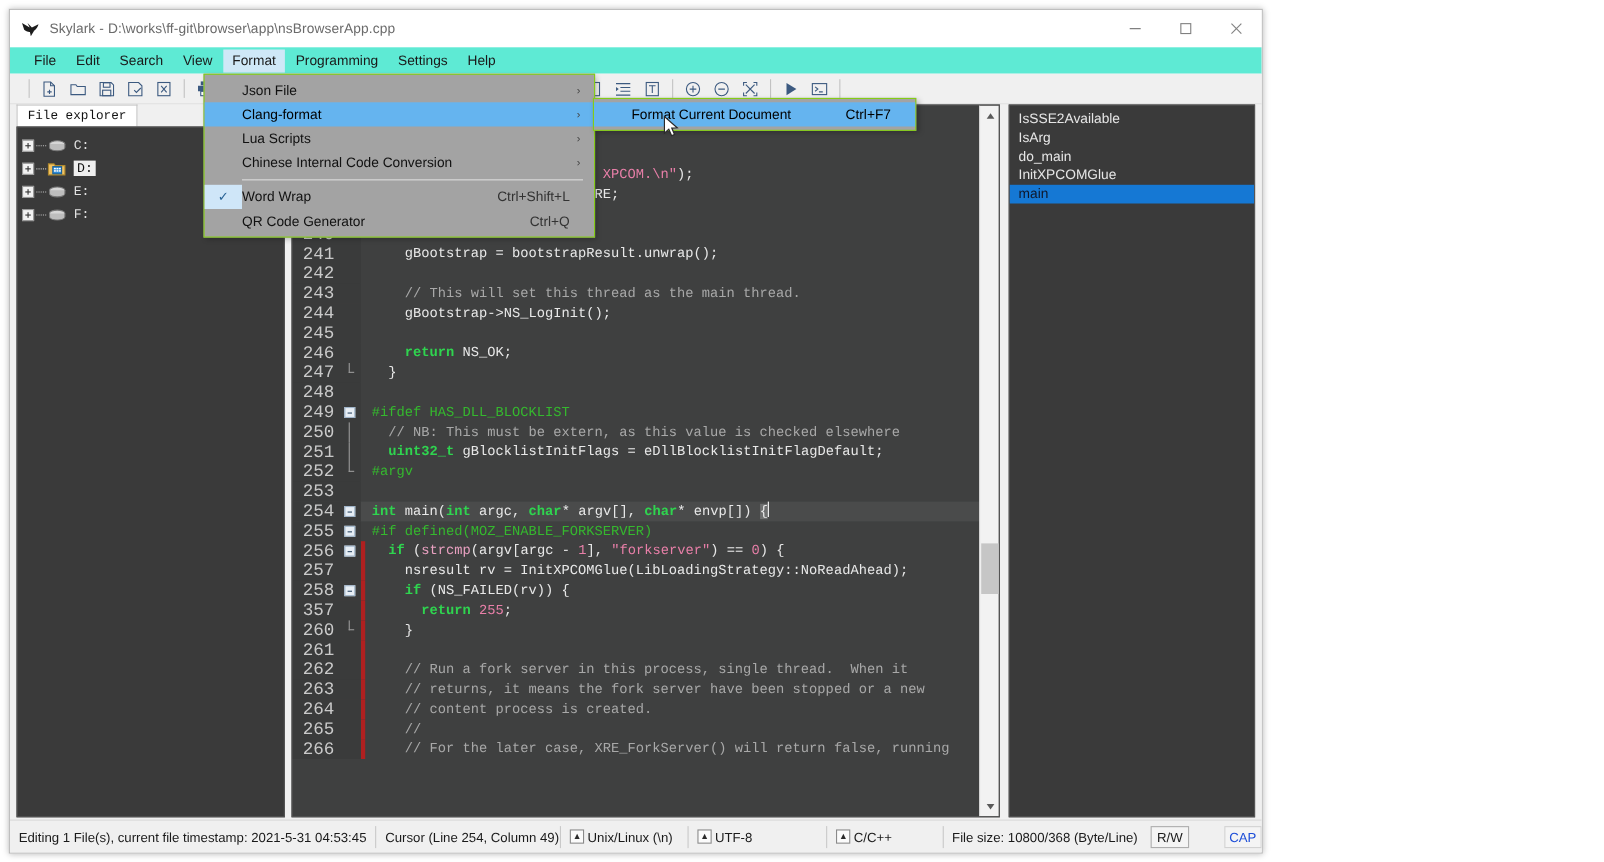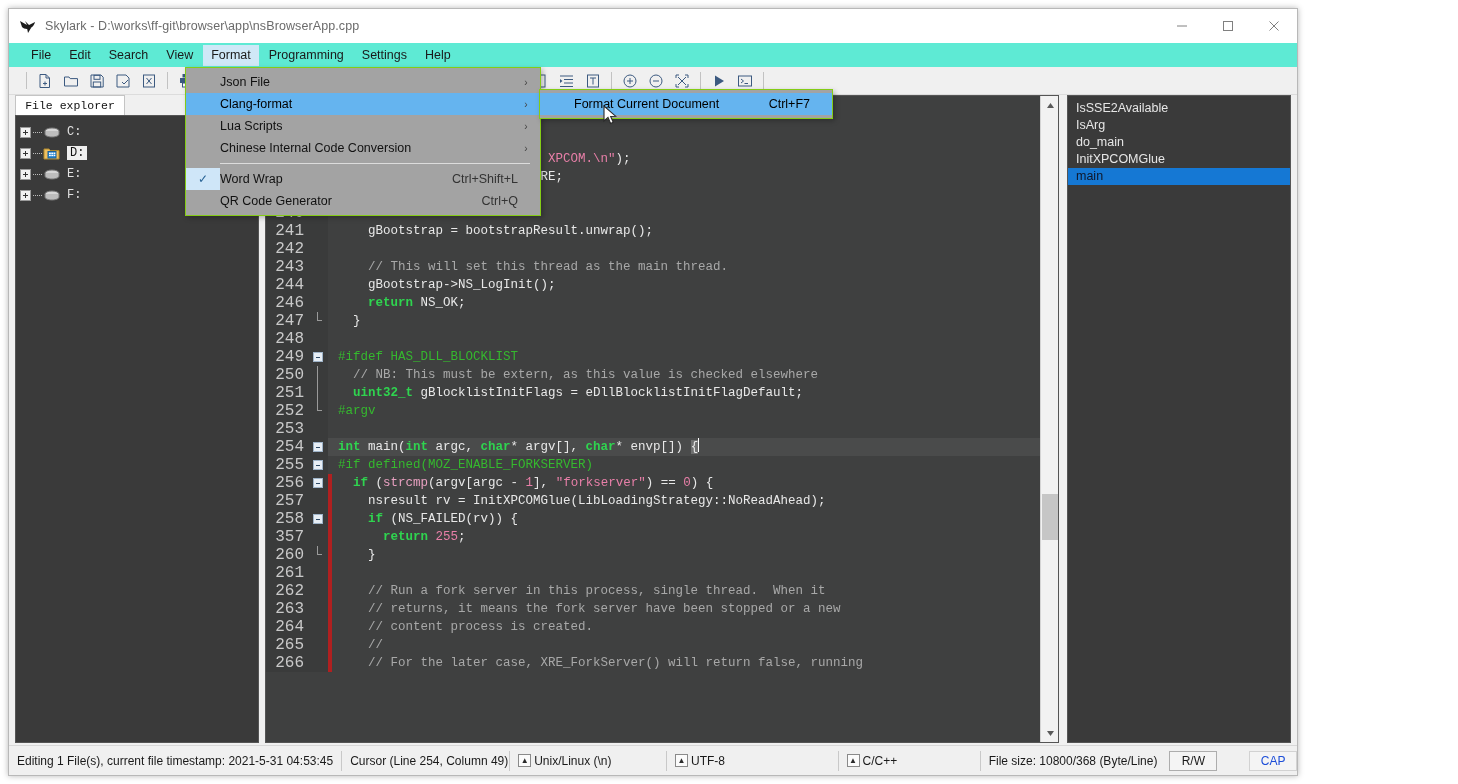--- a/index.html
+++ b/index.html
@@ -6,21 +6,21 @@
   html, body {
     margin: 0; padding: 0;
     width: 1458px; height: 784px;
     background: #ffffff;
     font-family: "Liberation Sans", sans-serif;
     overflow: hidden;
   }
   #app {
     position: absolute;
     left: 8px; top: 8px;
-    width: 1290px; height: 768px;
+    width: 1140px; height: 768px;
     background: #ffffff;
     border: 1px solid #b8b8b8;
     box-shadow: 0 0 6px rgba(0,0,0,0.28);
     overflow: hidden;
   }
 
   
   .titlebar {
     position: absolute; left: 0; top: 0;
     width: 100%; height: 34px;
@@ -496,20 +496,21 @@
           <div class="coderow"><div class="gutter">235</div><div class="foldcol"></div><div class="modbar"></div><div class="codetext"><span>  </span><span>rr()) {</span></div></div>
           <div class="coderow"><div class="gutter">236</div><div class="foldcol"></div><div class="modbar"></div><div class="codetext"></div></div>
           <div class="coderow"><div class="gutter">237</div><div class="foldcol"></div><div class="modbar"></div><div class="codetext"><span>      Output(</span><span class="st">"Couldn't load XPCOM.\n"</span><span>);</span></div></div>
           <div class="coderow"><div class="gutter">238</div><div class="foldcol"></div><div class="modbar"></div><div class="codetext"><span>      </span><span class="k">return</span><span> NS_ERROR_FAILURE;</span></div></div>
           <div class="coderow"><div class="gutter">239</div><div class="foldcol"><div class="vline end corner"></div></div><div class="modbar"></div><div class="codetext"><span>    }</span></div></div>
           <div class="coderow"><div class="gutter">240</div><div class="foldcol"></div><div class="modbar"></div><div class="codetext"></div></div>
           <div class="coderow"><div class="gutter">241</div><div class="foldcol"></div><div class="modbar"></div><div class="codetext"><span>    gBootstrap = bootstrapResult.unwrap();</span></div></div>
           <div class="coderow"><div class="gutter">242</div><div class="foldcol"></div><div class="modbar"></div><div class="codetext"></div></div>
           <div class="coderow"><div class="gutter">243</div><div class="foldcol"></div><div class="modbar"></div><div class="codetext"><span class="cm">    // This will set this thread as the main thread.</span></div></div>
           <div class="coderow"><div class="gutter">244</div><div class="foldcol"></div><div class="modbar"></div><div class="codetext"><span>    gBootstrap-&gt;NS_LogInit();</span></div></div>
+          <div class="coderow"><div class="gutter">245</div><div class="foldcol"></div><div class="modbar"></div><div class="codetext"></div></div>
           <div class="coderow"><div class="gutter">246</div><div class="foldcol"></div><div class="modbar"></div><div class="codetext"><span>    </span><span class="k">return</span><span> NS_OK;</span></div></div>
           <div class="coderow"><div class="gutter">247</div><div class="foldcol"><div class="vline end corner"></div></div><div class="modbar"></div><div class="codetext"><span>  }</span></div></div>
           <div class="coderow"><div class="gutter">248</div><div class="foldcol"></div><div class="modbar"></div><div class="codetext"></div></div>
           <div class="coderow"><div class="gutter">249</div><div class="foldcol"><div class="fold"></div></div><div class="modbar"></div><div class="codetext"><span class="pp">#ifdef</span><span class="pp"> HAS_DLL_BLOCKLIST</span></div></div>
           <div class="coderow"><div class="gutter">250</div><div class="foldcol"><div class="vline"></div></div><div class="modbar"></div><div class="codetext"><span class="cm">  // NB: This must be extern, as this value is checked elsewhere</span></div></div>
           <div class="coderow"><div class="gutter">251</div><div class="foldcol"><div class="vline"></div></div><div class="modbar"></div><div class="codetext"><span>  </span><span class="ty">uint32_t</span><span> gBlocklistInitFlags = eDllBlocklistInitFlagDefault;</span></div></div>
           <div class="coderow"><div class="gutter">252</div><div class="foldcol"><div class="vline end corner"></div></div><div class="modbar"></div><div class="codetext"><span class="pp">#argv</span></div></div>
           <div class="coderow"><div class="gutter">253</div><div class="foldcol"></div><div class="modbar"></div><div class="codetext"></div></div>
           <div class="coderow cur"><div class="gutter">254</div><div class="foldcol"><div class="fold"></div></div><div class="modbar"></div><div class="codetext"><span class="k">int</span><span> main(</span><span class="k">int</span><span> argc, </span><span class="k">char</span><span>* argv[], </span><span class="k">char</span><span>* envp[]) </span><span class="selbox">{</span><span class="caret"></span></div></div>
           <div class="coderow"><div class="gutter">255</div><div class="foldcol"><div class="fold"></div></div><div class="modbar"></div><div class="codetext"><span class="pp">#if</span><span class="pp"> defined(MOZ_ENABLE_FORKSERVER)</span></div></div>

